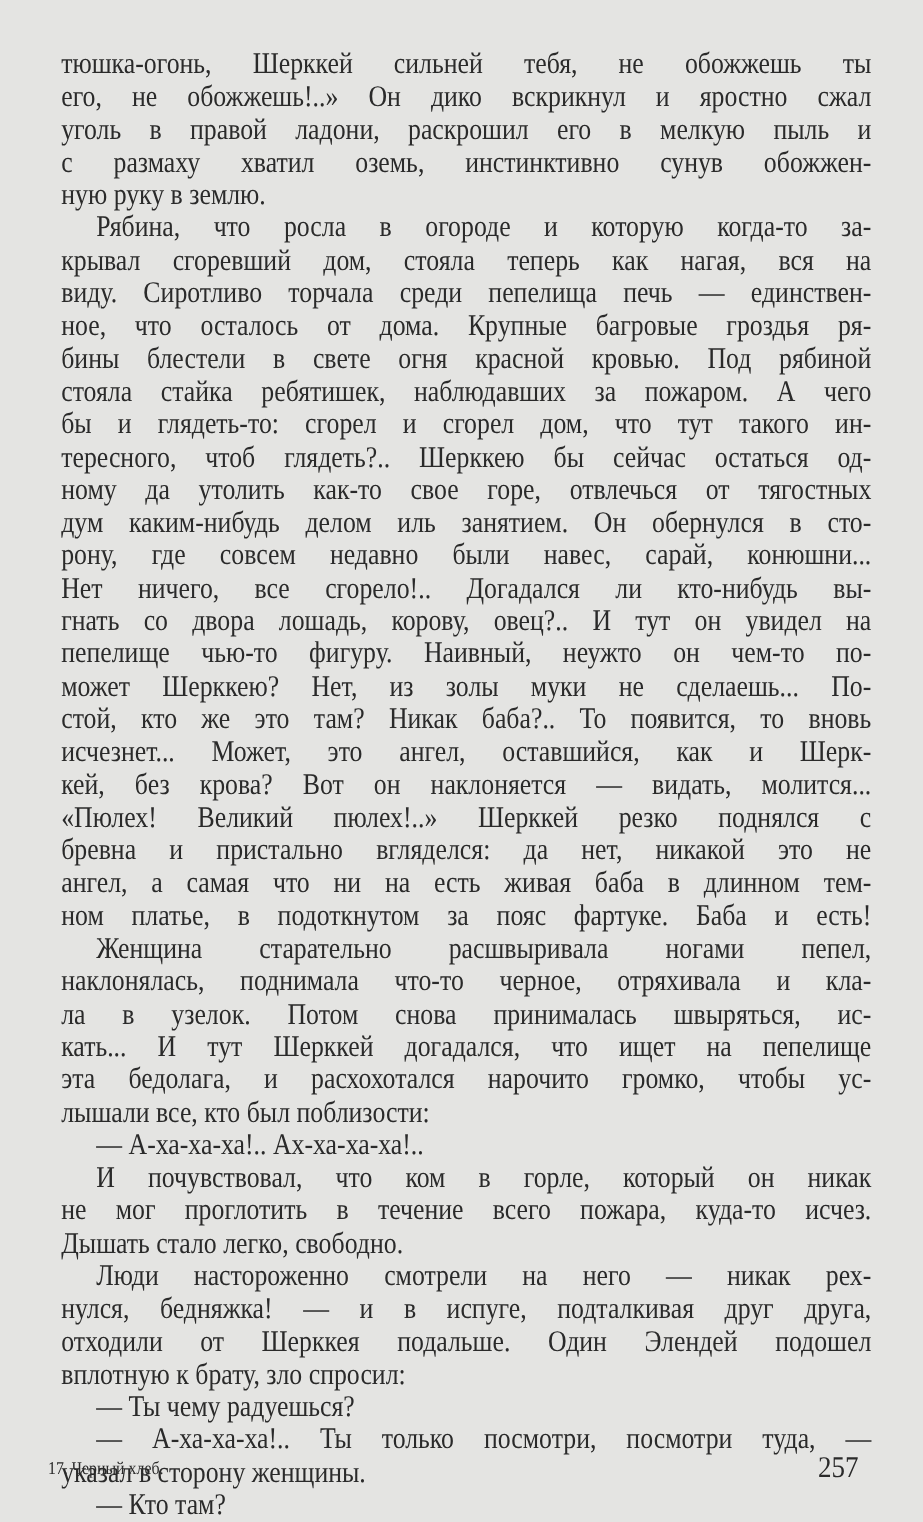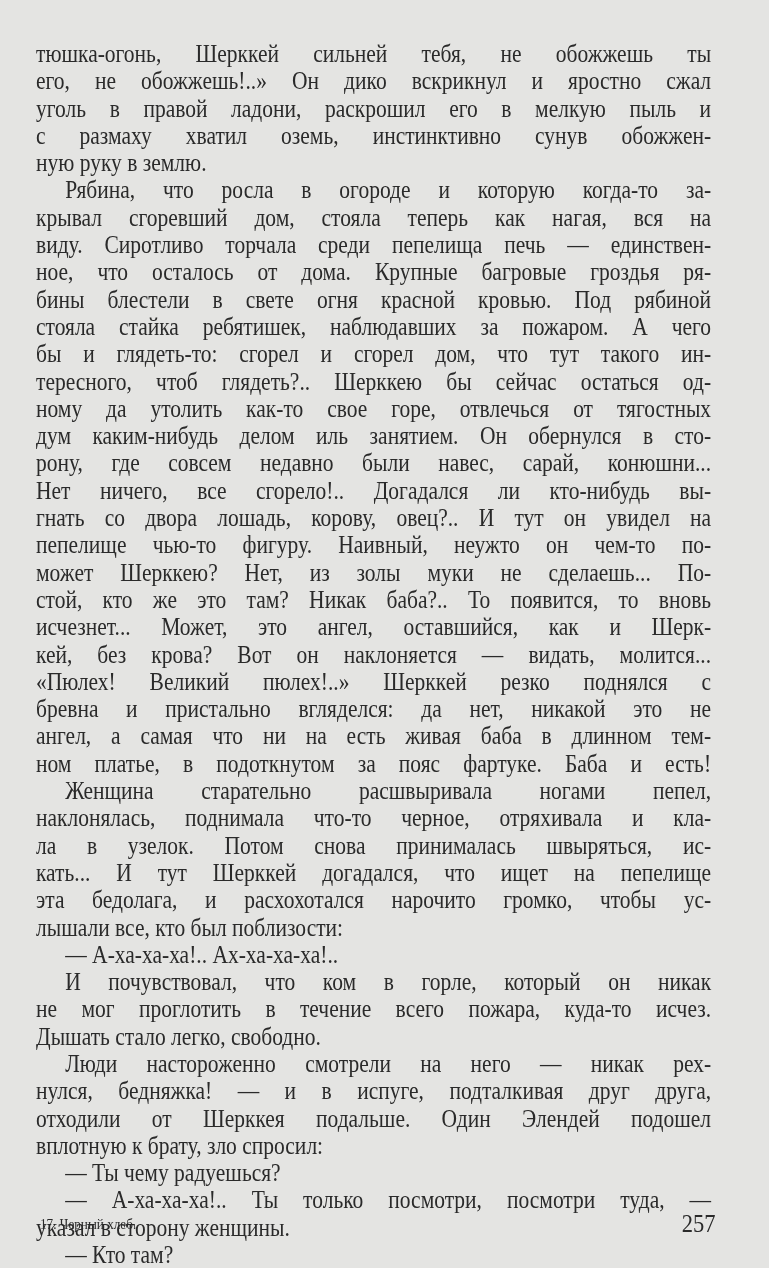--- a/index.html
+++ b/index.html
@@ -10,21 +10,21 @@
       width: 769px;
       height: 1268px;
       background: #e4e4e2;
       position: relative;
       overflow: hidden;
       font-family: "Liberation Serif", "DejaVu Serif", serif;
       color: #2a2a2a;
     }
     .page {
       position: absolute;
-      left: 36px;
+      left: 51px;
       top: 40px;
       width: 675px;
     }
     .line {
       height: 27.3px;
       line-height: 27.3px;
       font-size: 25px;
       white-space: nowrap;
       text-align: justify;
       text-align-last: justify;

